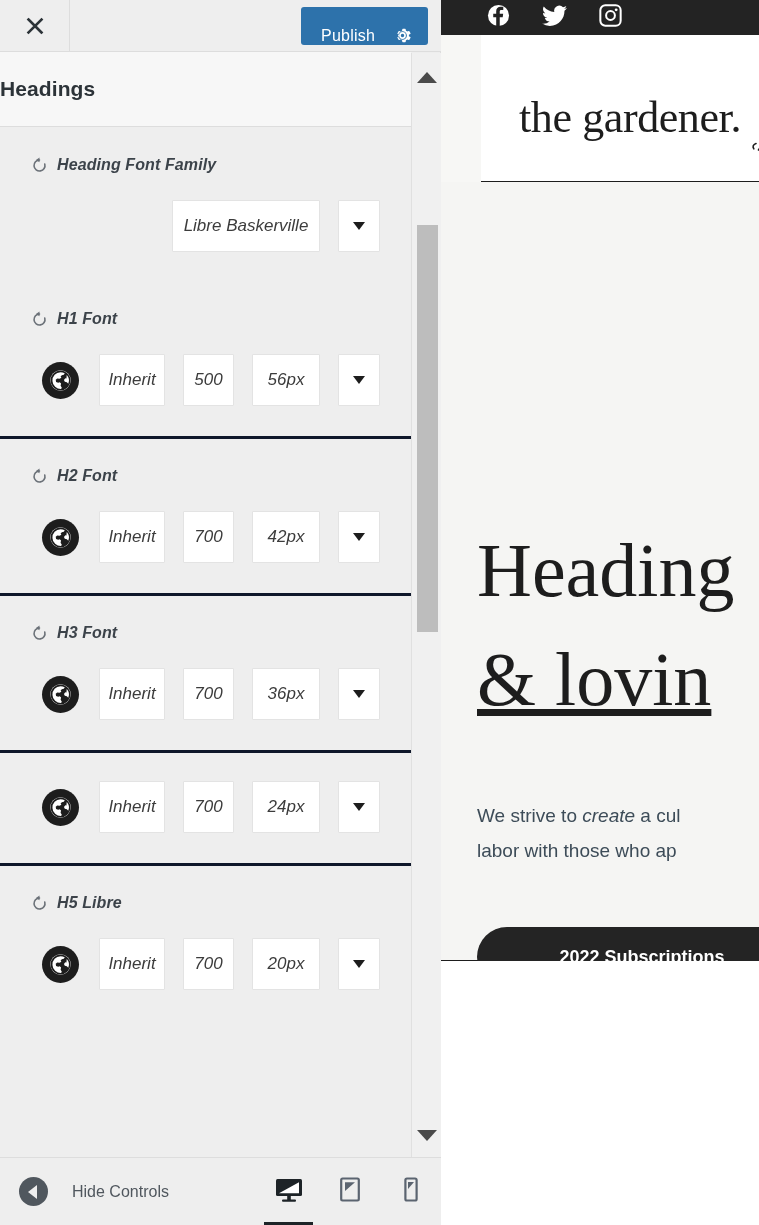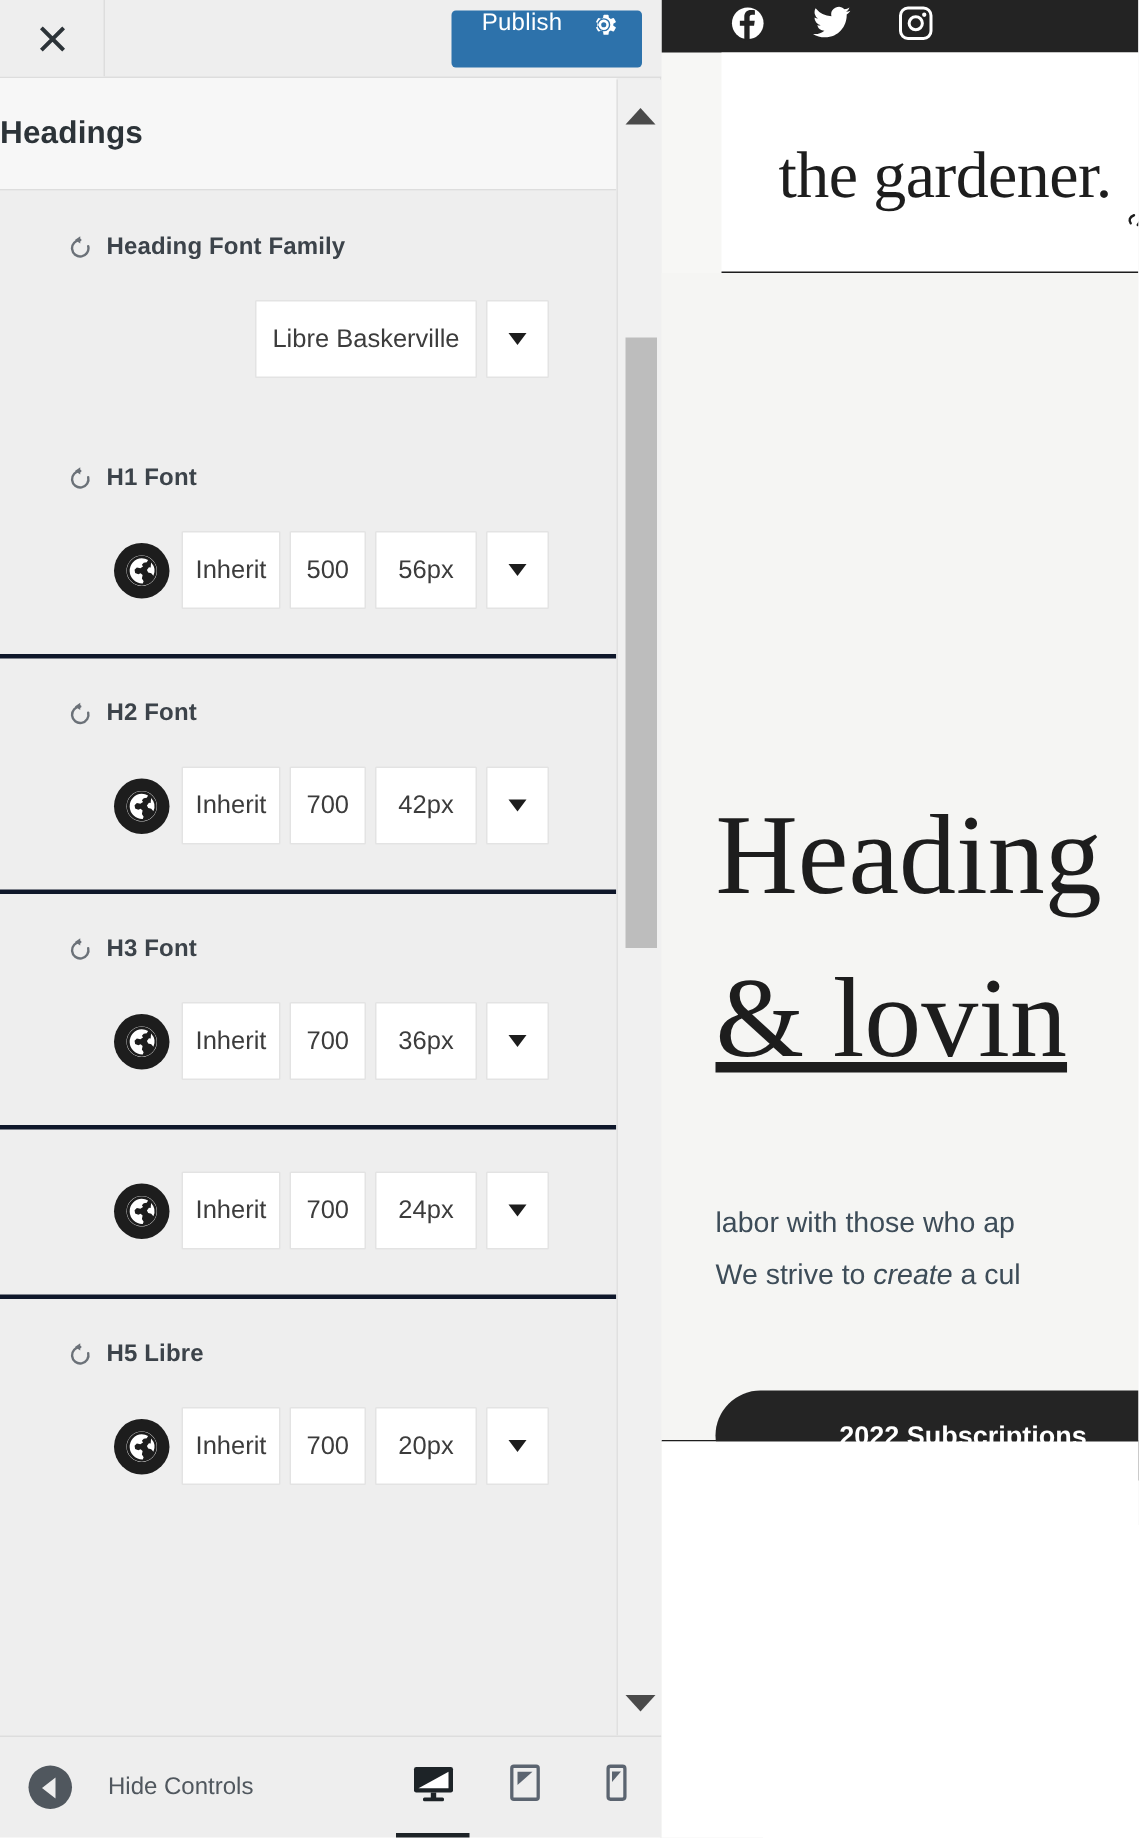--- a/index.html
+++ b/index.html
@@ -29,21 +29,21 @@
     display: flex; align-items: center; justify-content: center;
     border-right: 1px solid #dddddd; cursor: pointer;
     background: #eeeeee;
   }
   .close-btn svg { display: block; }
   .topbar-spacer { flex: 1; }
   .publish-wrap { display: flex; align-items: center; padding-right: 13px; }
   .publish-btn {
     background: #2d72ab; color: #fff;
     height: 38px; border: none; border-radius: 3px;
-    display: flex; align-items: flex-start; gap: 18px;
+    display: flex; align-items: flex-end; gap: 18px;
     padding: 0 16px 0 20px; cursor: pointer;
   }
   .publish-btn .lbl { font-size: 16px; letter-spacing: .2px; color:#fff; }
   .publish-btn .gear { display: flex; align-items: center; }
 
   
   .section-header {
     position: absolute; left: 0; top: 52px; width: 411px; height: 75px;
     background: #f7f7f7; border-bottom: 1px solid #dddddd;
     display: flex; align-items: center;
@@ -53,31 +53,32 @@
     letter-spacing: .1px;
   }
 
   
   .controls {
     position: absolute; left: 0; top: 128px; width: 411px; height: 1029px;
     background: #eeeeee; overflow: hidden;
   }
   .control {
     position: relative;
-    padding: 0 45px;
+    padding: 0 31px;
+    font-style: italic;
   }
   .control + .control { border-top: 3px solid #0f172a; }
   .ctrl-inner { padding: 28px 0 30px 0; }
   .ctrl-label {
     display: flex; align-items: center; gap: 9px;
     font-size: 16px; font-weight: bold; color: #3c434a;
     margin-bottom: 26px; letter-spacing: .1px;
   }
   .reset-icon { flex: 0 0 auto; display: flex; align-items: center; }
-  .ctrl-row { display: flex; align-items: center; justify-content: flex-end; gap: 4px; }
+  .ctrl-row { display: flex; align-items: center; justify-content: flex-end; gap: 16px; }
 
   .globe-badge {
     width: 37px; height: 37px; border-radius: 50%;
     background: #1d1d1d; display: flex; align-items: center; justify-content: center;
     flex: 0 0 auto; margin-right: 2px; cursor: pointer;
   }
 
   .fld {
     background: #fff; border: 1px solid #e3e3e3;
     height: 52px; display: flex; align-items: center; justify-content: center;
@@ -484,22 +485,22 @@
         </svg>
       </span>
     </div>
 
     <div class="pv-hero">
       <div class="hero-h1">
         <span>Heading</span>
         <span class="l2">&amp; lovin</span>
       </div>
       <div class="hero-p">
+        <div><span>We strive to </span><em>create</em><span> a cul</span></div>
         <div>labor with those who ap</div>
-        <div><span>We strive to </span><em>create</em><span> a cul</span></div>
       </div>
       <button class="hero-btn">2022 Subscriptions</button>
     </div>
 
     <div class="pv-products">
       
       
     </div>
 
   </div>

